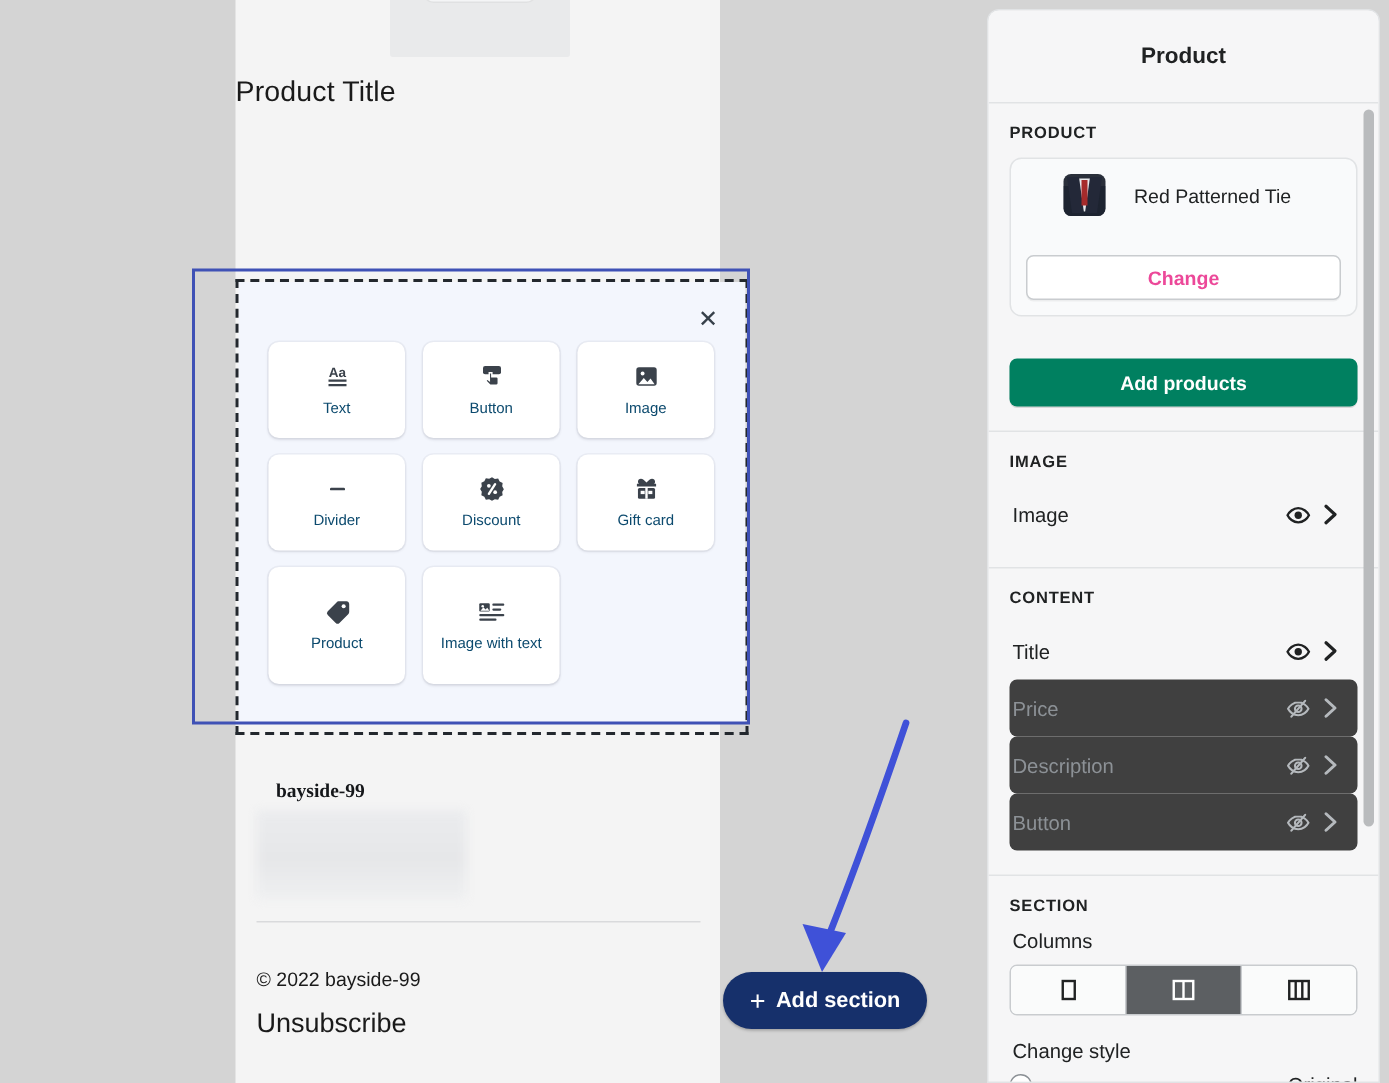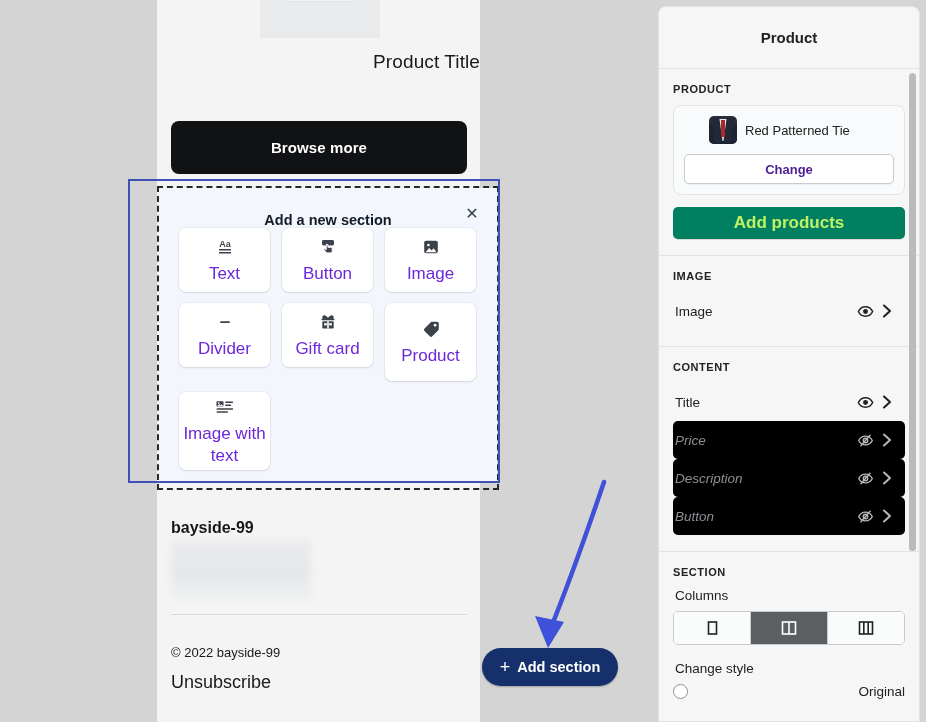--- a/index.html
+++ b/index.html
@@ -20,34 +20,34 @@
   }
   .img-placeholder {
     position: absolute; left: 103px; top: -38px; width: 120px; height: 76px;
     background: #e9eaeb; border-radius: 2px;
   }
   .img-placeholder .chip {
     position: absolute; left: 22px; top: 26px; width: 76px; height: 14px;
     background: #f4f5f6; border: 1px solid #e0e1e2; border-radius: 7px;
   }
   .product-title {
-    position: absolute; left: 0; top: 51px; width: 323px; text-align: right;
+    position: absolute; left: 0; top: 51px; width: 323px; text-align: left;
     font-size: 19px; color: #1a1a1a; letter-spacing: .1px;
   }
   .browse-btn {
     position: absolute; left: 14px; top: 121px; width: 296px; height: 53px;
     background: #111214; color: #fff; border-radius: 8px;
     display: flex; align-items: center; justify-content: center;
     font-size: 15px; font-weight: bold; letter-spacing: .1px;
   }
 
   
   .brand-name {
-    position: absolute; left: 14px; top: 519px;
-    font-size: 16px; font-weight: bold; color: #15171a;
+    position: absolute; left: 27px; top: 519px;
+    font-size: 13px; font-weight: bold; color: #15171a; font-family: Liberation Serif, serif;
   }
   .blur-block {
     position: absolute; left: 14px; top: 540px; width: 140px; height: 60px;
     border-radius: 2px;
     background: linear-gradient(180deg,#ebecee 0%,#e6e7e9 55%,#eff0f1 100%);
     filter: blur(3px);
     opacity: .95;
   }
   .footer-rule {
     position: absolute; left: 14px; top: 614px; width: 296px; height: 1px; background: #d9dadc;
@@ -88,21 +88,21 @@
     display: grid; grid-template-columns: repeat(3, 91px); grid-gap: 11px 12px;
   }
   .tile {
     height: 64px; background: #fff; border-radius: 7px;
     box-shadow: 0 1px 2px rgba(16,24,40,.10), 0 0 0 1px rgba(16,24,40,.04);
     display: flex; flex-direction: column; align-items: center; justify-content: center;
     cursor: pointer;
   }
   .tile.tall { height: 78px; }
   .tile .ticon { height: 22px; display:flex; align-items:center; justify-content:center; margin-bottom: 5px; color:#3b424b; }
-  .tile .tlabel { font-size: 17px; color: #6d28d9; text-align: center; line-height: 1.25; }
+  .tile .tlabel { font-size: 10px; color: #0c4a6e; text-align: center; line-height: 1.25; }
 
   
   .arrow-svg { position: absolute; left: 495px; top: 470px; width: 140px; height: 190px; pointer-events: none; }
 
   
   .add-section-btn {
     position: absolute; left: 482px; top: 648px; width: 136px; height: 38px;
     background: #16306b; color: #fff; border-radius: 19px;
     display: flex; align-items: center; justify-content: center; gap: 7px;
     font-size: 14.5px; font-weight: bold; cursor: pointer;
@@ -125,48 +125,48 @@
     font-size: 15px; font-weight: bold; color: #202223;
   }
   .insp-body { position: relative; height: 654px; }
   .insp-group { border-bottom: 1px solid #e1e3e5; padding: 14px 14px 16px 14px; }
   .group-label {
     font-size: 11px; font-weight: bold; letter-spacing: .55px; color: #202223; margin-bottom: 10px;
   }
   .product-card {
     border: 1px solid #e1e3e5; border-radius: 8px; padding: 10px; background: #f9fafb;
   }
-  .product-row { display: flex; align-items: center; gap: 8px; padding-left: 25px; }
+  .product-row { display: flex; align-items: center; gap: 19px; padding-left: 25px; }
   .thumb {
     width: 28px; height: 28px; border-radius: 5px; overflow: hidden; flex: none;
     background: #2a2f3a; position: relative;
   }
   .thumb .t-body { position:absolute; left:0; right:0; bottom:0; height:70%; background:#1d2330; }
   .thumb .t-shirt { position:absolute; left:9px; top:3px; width:10px; height:22px; background:#e8e9ec; }
   .thumb .t-tie   { position:absolute; left:12px; top:4px; width:4px; height:17px; background:#a62b2b; }
   .thumb .t-lapelL{ position:absolute; left:4px; top:2px; width:8px; height:24px; background:#232838; transform: skewX(8deg); }
   .thumb .t-lapelR{ position:absolute; left:16px; top:2px; width:8px; height:24px; background:#232838; transform: skewX(-8deg); }
   .product-name { font-size: 13px; color: #202223; }
   .change-btn {
-    margin-top: 10px; height: 30px; background: #fff; border: 1px solid #c9cccf; border-radius: 5px;
+    margin-top: 26px; height: 30px; background: #fff; border: 1px solid #c9cccf; border-radius: 5px;
     display: flex; align-items: center; justify-content: center;
-    font-size: 13px; font-weight: bold; color: #4c1d95; cursor: pointer;
+    font-size: 13px; font-weight: bold; color: #ec4899; cursor: pointer;
     box-shadow: 0 1px 0 rgba(0,0,0,.05);
   }
   .add-products-btn {
-    margin-top: 12px; height: 32px; background: #008060; border-radius: 5px;
+    margin-top: 28px; height: 32px; background: #008060; border-radius: 5px;
     display: flex; align-items: center; justify-content: center;
-    font-size: 17px; font-weight: bold; color: #bef264; cursor: pointer;
+    font-size: 13px; font-weight: bold; color: #ffffff; cursor: pointer;
     box-shadow: 0 1px 0 rgba(0,0,0,.12);
   }
   .row-item {
     height: 38px; display: flex; align-items: center; padding: 0 8px 0 2px;
     border-radius: 5px; cursor: pointer;
   }
-  .row-item.dim { background: #000000; margin-bottom: 0px; font-style: italic; }
+  .row-item.dim { background: #404040; margin-bottom: 0px; }
   .row-item .rname { flex: 1; font-size: 13.5px; color: #202223; }
   .row-item.dim .rname { color: #8c9196; }
   .row-item .eye { width: 24px; display:flex; align-items:center; justify-content:center; color:#202223; }
   .row-item.dim .eye { color: #b5b9bd; }
   .row-item .chev { width: 20px; display:flex; align-items:center; justify-content:center; color:#202223; font-size: 15px; }
   .row-item.dim .chev { color: #b5b9bd; }
 
   .section-sublabel { font-size: 13.5px; color: #202223; margin: 2px 0 8px 2px; }
   .seg {
     display: flex; height: 34px; border: 1px solid #c9cccf; border-radius: 5px; overflow: hidden; background:#fff;
@@ -195,31 +195,29 @@
 <div id="root">
 
   <div class="canvas">
 
     <div class="img-placeholder">
       <div class="chip"></div>
     </div>
 
     <div class="product-title">Product Title</div>
 
-    <div class="browse-btn">Browse more</div>
 
     <div class="brand-name">bayside-99</div>
     <div class="blur-block"></div>
     <div class="footer-rule"></div>
     <div class="copyright">© 2022 bayside-99</div>
     <div class="unsubscribe">Unsubscribe</div>
   </div>
 
   <div class="add-panel">
-    <div class="add-panel-title">Add a new section</div>
     <div class="close-x">✕</div>
 
     <div class="tile-grid">
 
       <div class="tile">
         <span class="ticon">
           <svg width="20" height="20" viewBox="0 0 20 20" fill="none">
             <text x="10" y="10" font-family="Liberation Sans, sans-serif" font-size="9" font-weight="bold" fill="#3b424b" text-anchor="middle">Aa</text>
             <rect x="4" y="12" width="12" height="1.5" fill="#3b424b"></rect>
             <rect x="4" y="15" width="12" height="1.5" fill="#3b424b"></rect>
@@ -251,20 +249,31 @@
 
       <div class="tile">
         <span class="ticon">
           <svg width="20" height="20" viewBox="0 0 20 20" fill="none">
             <rect x="5" y="9.2" width="10" height="1.7" rx=".8" fill="#3b424b"></rect>
           </svg>
         </span>
         <span class="tlabel">Divider</span>
       </div>
 
+      <div class="tile">
+        <span class="ticon">
+          <svg width="20" height="20" viewBox="0 0 20 20" fill="none">
+            <path d="M10 2.2l1.9 1.1 2.2-.3 1 2 2 1-.3 2.2 1.1 1.9-1.1 1.9.3 2.2-2 1-1 2-2.2-.3L10 17.9l-1.9-1.1-2.2.3-1-2-2-1 .3-2.2L2.1 10l1.1-1.9-.3-2.2 2-1 1-2 2.2.3z" fill="#3b424b"></path>
+            <circle cx="7.9" cy="7.9" r="1.25" fill="#fff"></circle>
+            <circle cx="12.1" cy="12.1" r="1.25" fill="#fff"></circle>
+            <rect x="9.2" y="5.4" width="1.6" height="9.2" rx=".8" fill="#fff" transform="rotate(33 10 10)"></rect>
+          </svg>
+        </span>
+        <span class="tlabel">Discount</span>
+      </div>
 
       <div class="tile">
         <span class="ticon">
           <svg width="20" height="20" viewBox="0 0 20 20" fill="none">
             <path d="M6.3 3.2c-1.2 0-2 .9-2 1.9 0 .6.3 1.1.7 1.4H3.6v1.8h12.8V6.5h-1.4c.4-.3.7-.8.7-1.4 0-1-.9-1.9-2-1.9-1.2 0-2.2.9-3.7 2.5C8.5 4.1 7.5 3.2 6.3 3.2z" fill="#3b424b"></path>
             <rect x="4.3" y="9.3" width="11.4" height="7.2" rx="1" fill="#3b424b"></rect>
             <rect x="6.1" y="11.2" width="2.7" height="2.2" fill="#fff"></rect>
             <rect x="11.2" y="11.2" width="2.7" height="2.2" fill="#fff"></rect>
             <rect x="9.2" y="9.3" width="1.6" height="7.2" fill="#fff"></rect>
           </svg>

